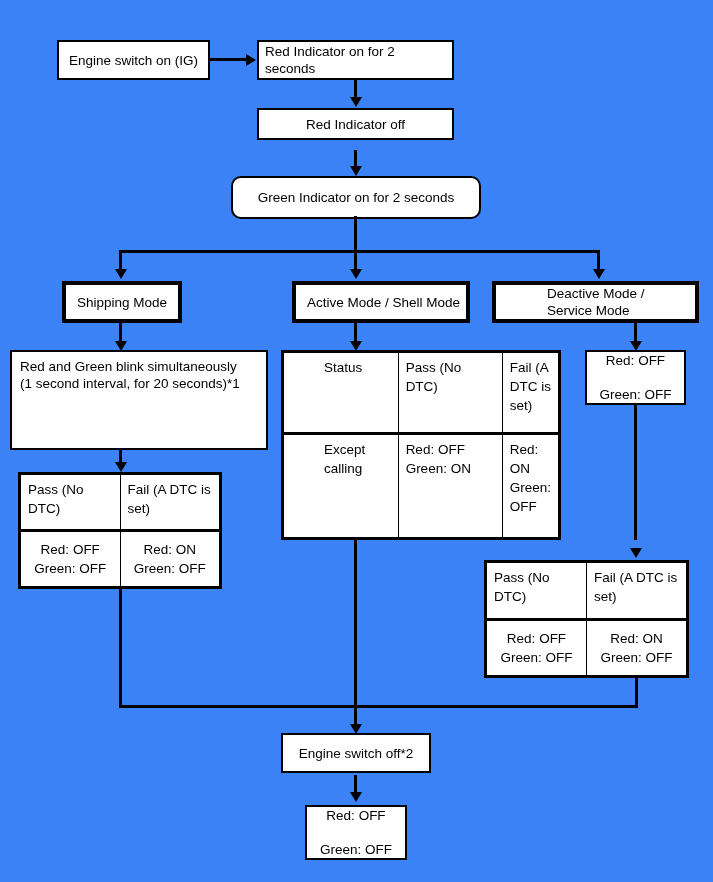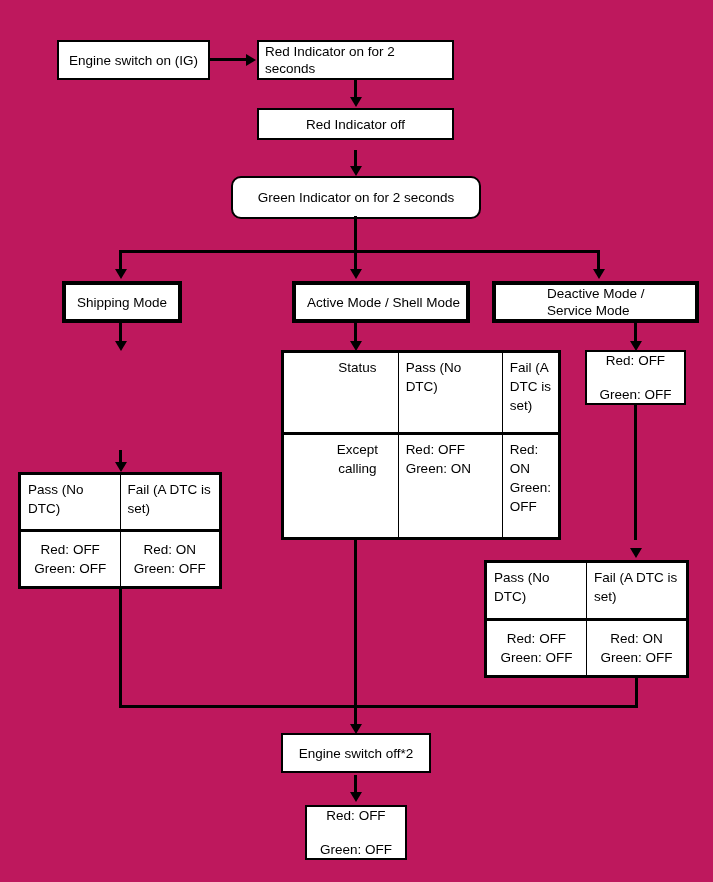--- a/index.html
+++ b/index.html
@@ -4,21 +4,21 @@
 <style>
   html, body {
     margin: 0;
     padding: 0;
     background: #ffffff;
   }
   #canvas {
     position: relative;
     width: 713px;
     height: 882px;
-    background: #be185d;
+    background: #3b82f6;
     font-family: "Liberation Sans", sans-serif;
     color: #000000;
     overflow: hidden;
   }
   .box {
     position: absolute;
     box-sizing: border-box;
     border: 2px solid #000;
     background: #fff;
     font-size: 13.5px;
@@ -80,21 +80,21 @@
     height: 100%;
   }
   .tbl td {
     border: 1.5px solid #000;
     vertical-align: top;
     padding: 5px 7px;
     font-size: 13.5px;
     line-height: 19px;
   }
   .tbl td.c { text-align: center; vertical-align: middle; }
-  .tbl td.lbl { text-align: center; vertical-align: top; padding-left: 40px; }
+  .tbl td.lbl { text-align: left; vertical-align: top; padding-left: 40px; }
   .tbl td.thickline { border-top: 3px solid #000; }
 </style>
 </head>
 <body>
 
 <div id="canvas">
 
   <div class="box vcenter" style="left:57px; top:40px; width:153px; height:40px;">
     <span class="txt">Engine switch on (IG)</span>
   </div>
@@ -146,20 +146,24 @@
 
   <div class="vline" style="left:119px; top:323px; height:20px;"></div>
   <div class="arrow-down" style="left:115px; top:341px;"></div>
 
   <div class="vline" style="left:354px; top:323px; height:20px;"></div>
   <div class="arrow-down" style="left:349.5px; top:341px;"></div>
 
   <div class="vline" style="left:634px; top:323px; height:20px;"></div>
   <div class="arrow-down" style="left:629.5px; top:341px;"></div>
 
+  <div class="box" style="left:10px; top:350px; width:258px; height:100px;">
+    <span class="txt">Red and Green blink simultaneously
+(1 second interval, for 20 seconds)*1</span>
+  </div>
 
   <div class="vline" style="left:119px; top:450px; height:14px;"></div>
   <div class="arrow-down" style="left:115px; top:462px;"></div>
 
   <div class="tbl" style="left:18px; top:472px; width:204px; height:117px;">
     <table>
       <tbody>
           <tr>
         <td style="width:50%;">Pass (No DTC)</td>
         <td style="width:50%;">Fail (A DTC is set)</td>

